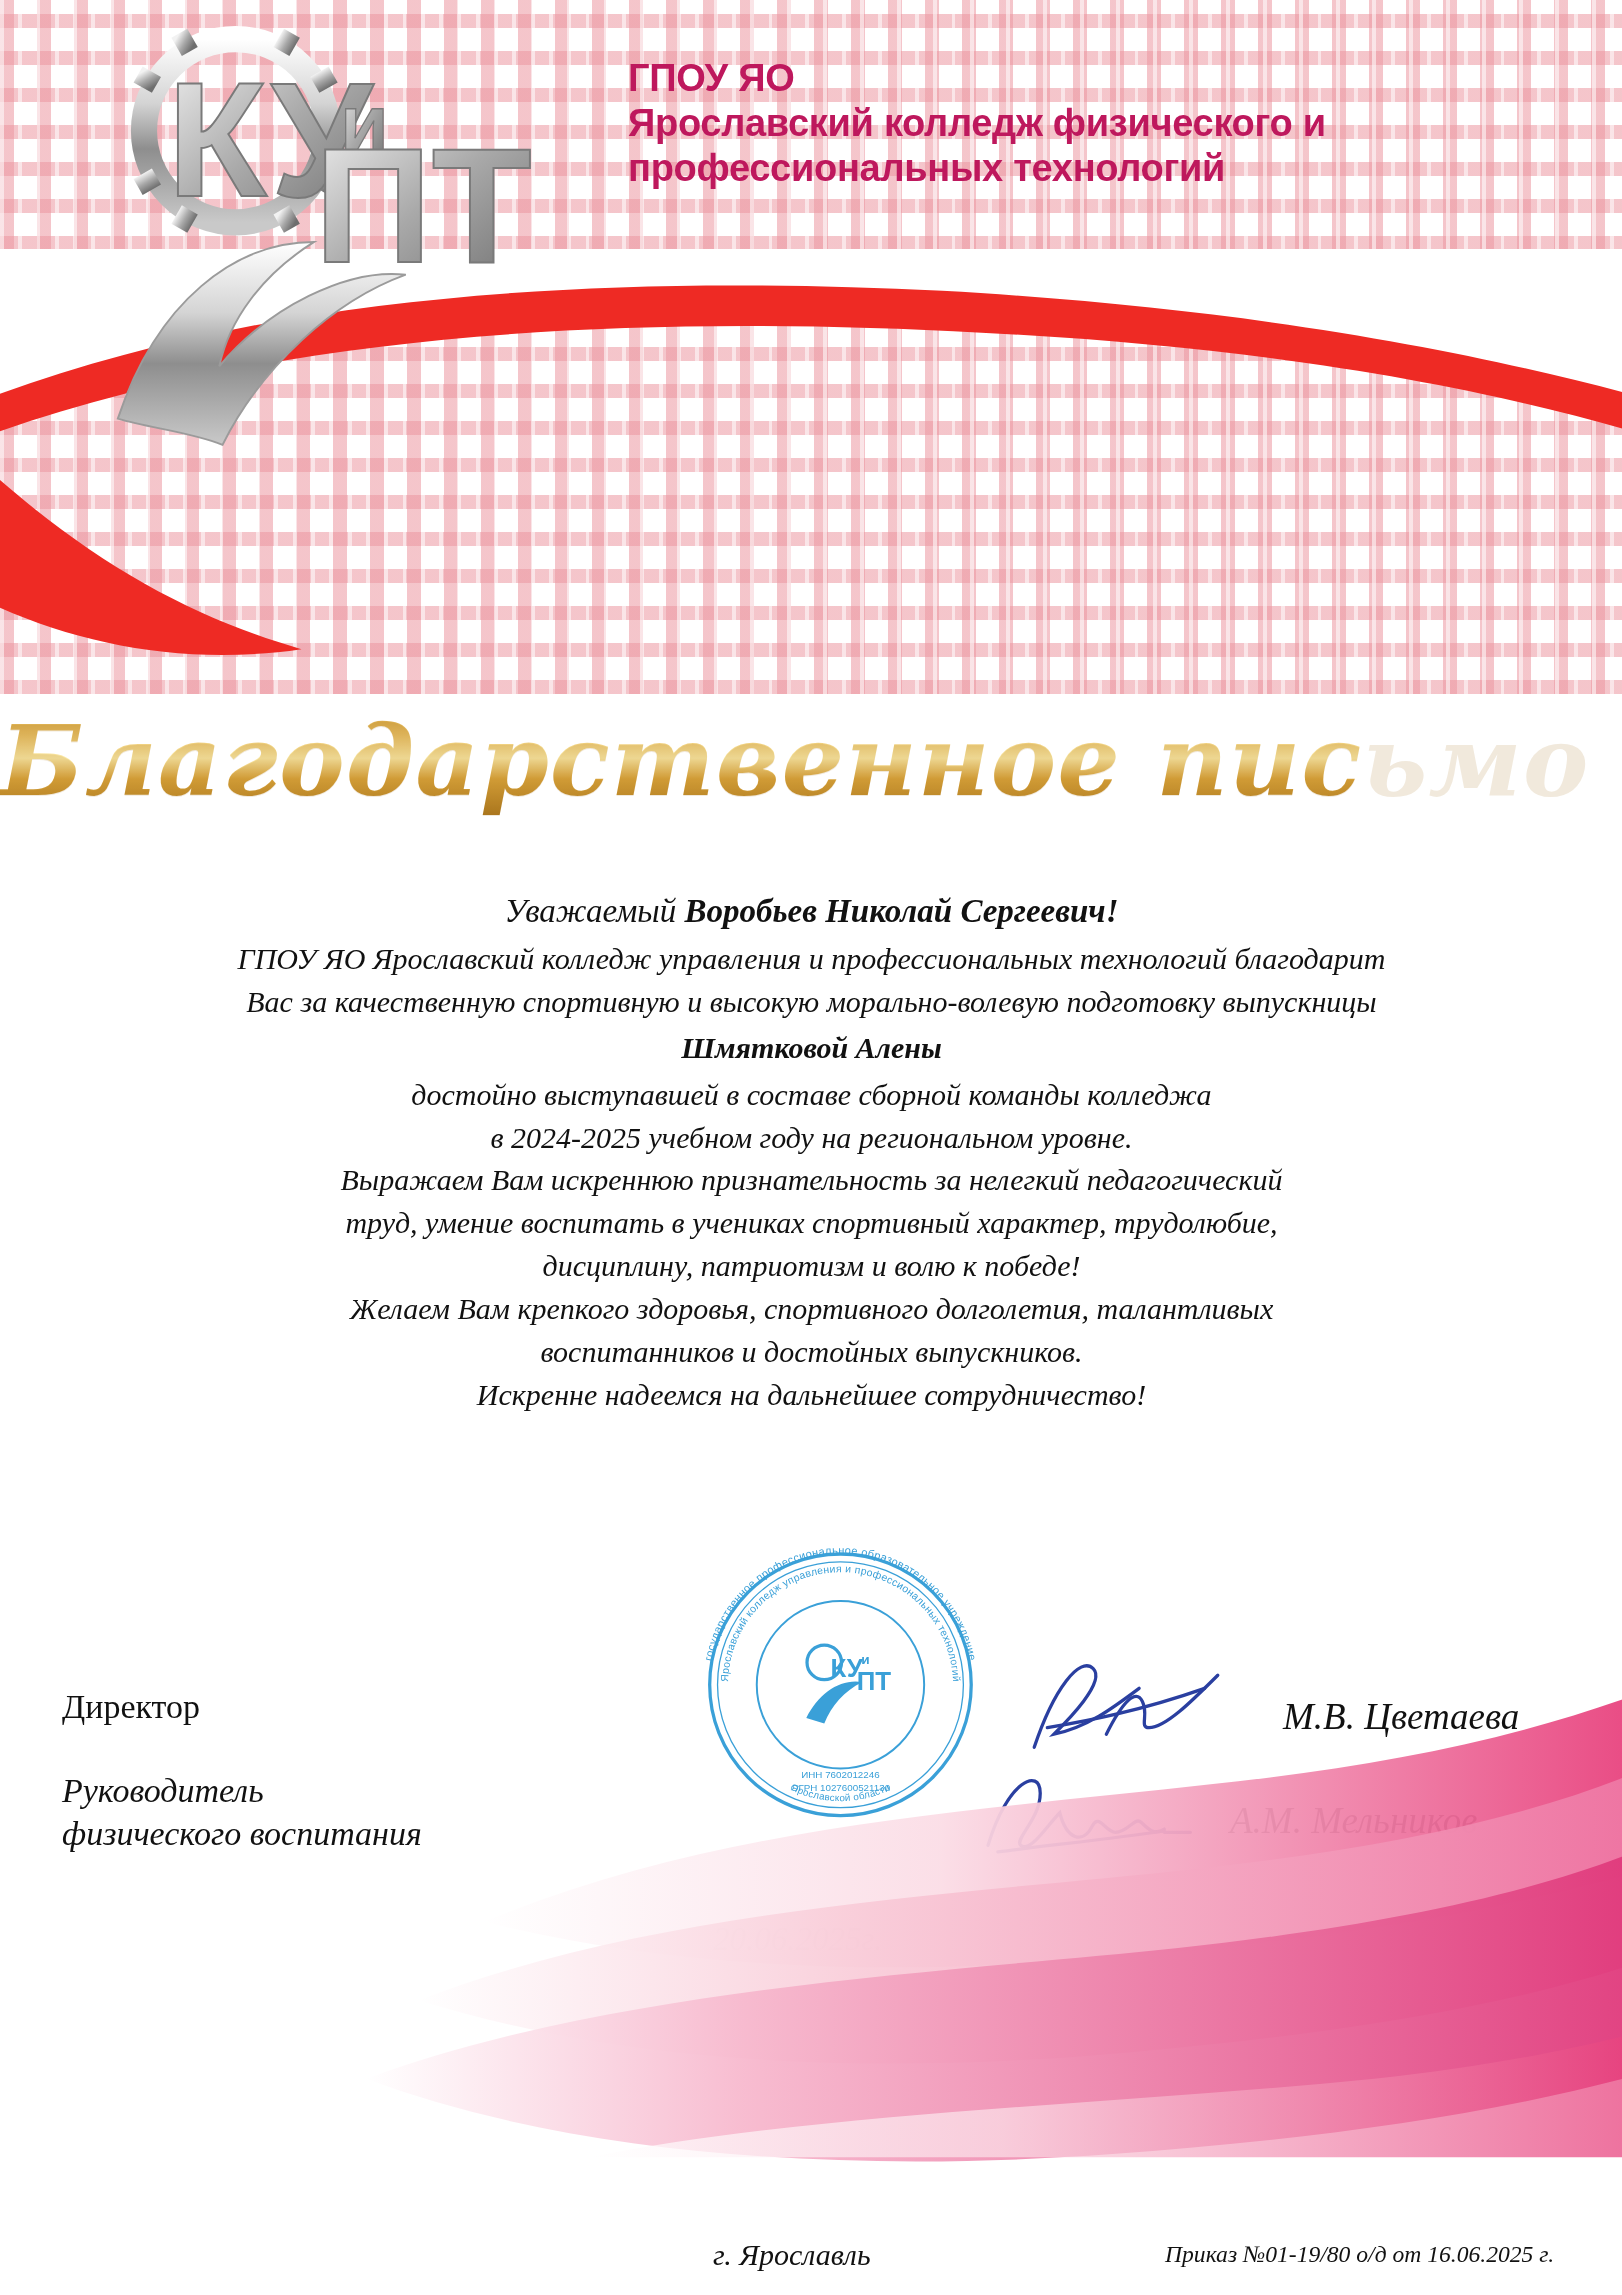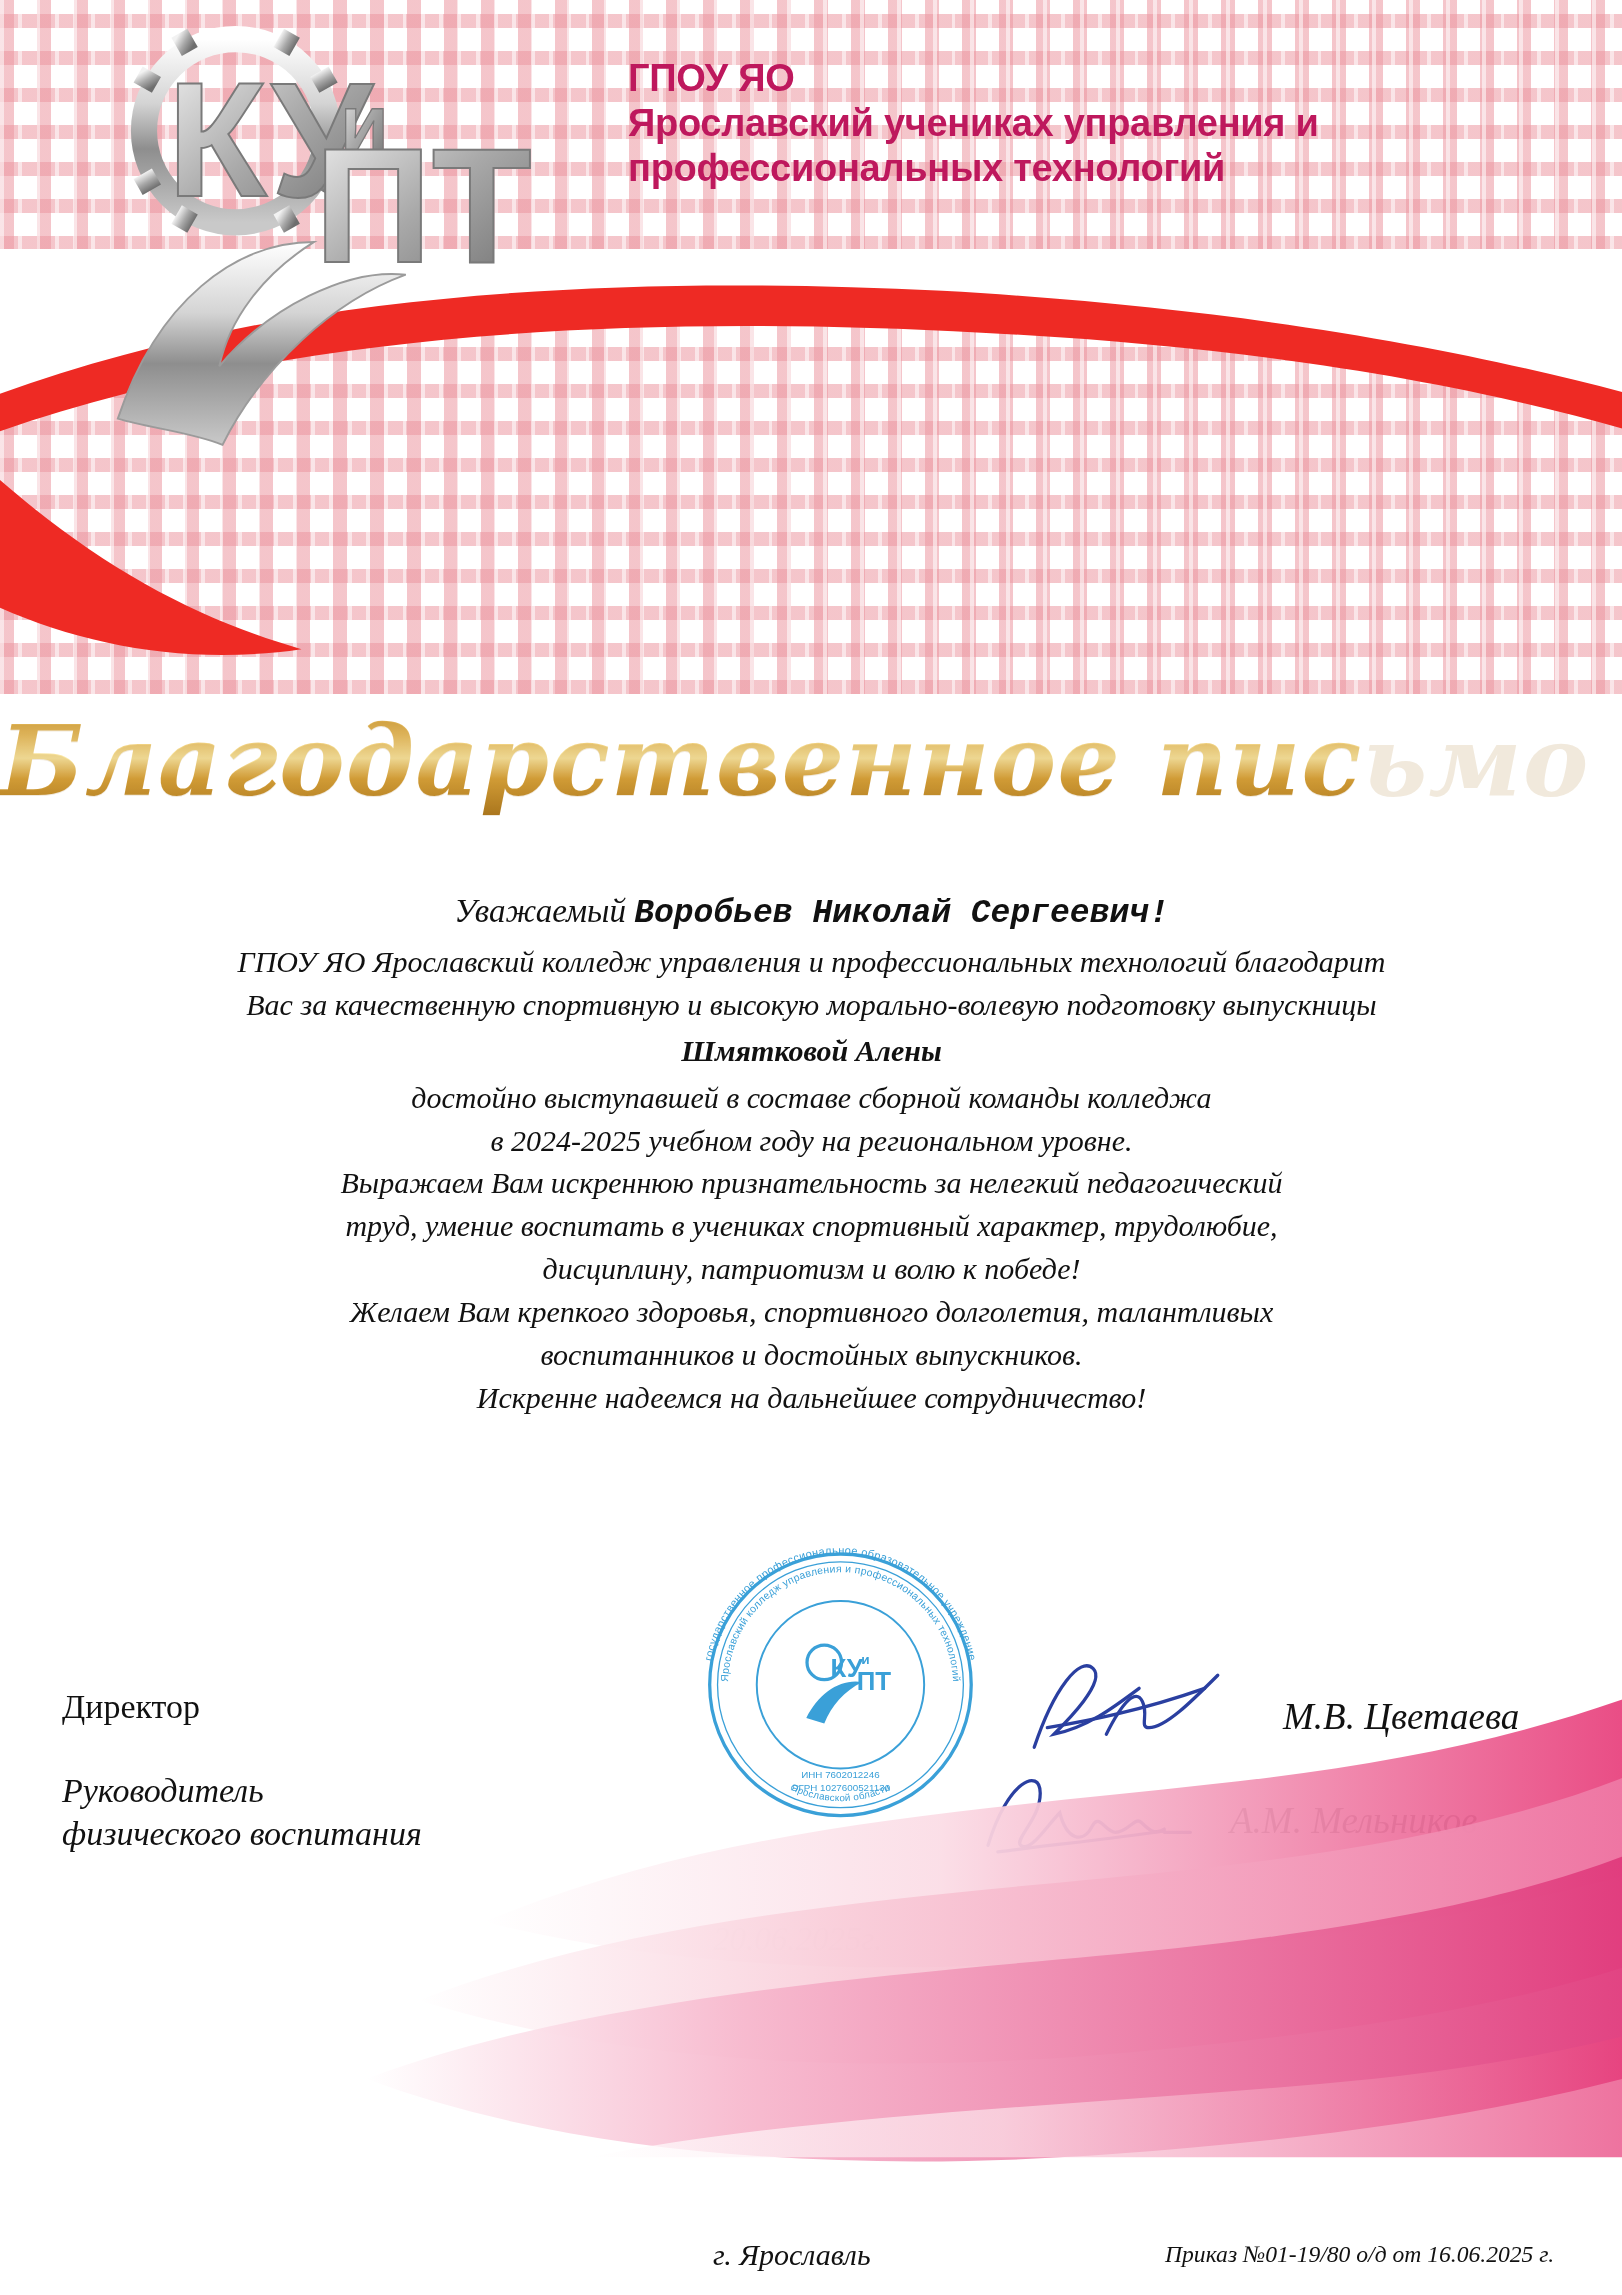--- a/index.html
+++ b/index.html
@@ -111,21 +111,21 @@
     font-style: italic;
     color: #111111;
     font-size: 30px;
     line-height: 1.30;
   }
   .body-text p { margin: 0 0 3.9px 0; }
   .body-text .greeting {
     font-size: 33px;
     margin-bottom: 6.5px;
   }
-  .body-text .greeting b { font-weight: bold; font-family: Liberation Mono, monospace; }
+  .body-text .greeting b { font-weight: bold; }
   .body-text .pupil {
     font-weight: bold;
     font-size: 30px;
     margin: 6.5px 0 7.9px 0;
   }
 
   
   .stamp {
     position: absolute;
     left: 677px;
@@ -272,21 +272,21 @@
     <text x="105" y="260" font-family="Liberation Sans, sans-serif" font-weight="bold" font-size="250" fill="url(#steel2)" stroke="#7a7a7a" stroke-width="3">КУ</text>
     <text x="370" y="190" font-family="Liberation Sans, sans-serif" font-weight="bold" font-size="120" fill="url(#steel2)" stroke="#7a7a7a" stroke-width="2">и</text>
     <text x="330" y="360" font-family="Liberation Sans, sans-serif" font-weight="bold" font-size="250" fill="url(#steel2)" stroke="#7a7a7a" stroke-width="3">ПТ</text>
 
     <path d="M30,600 C90,420 210,330 330,330 C250,380 200,450 185,520 C260,430 380,370 470,380 C360,420 250,520 190,640 C140,620 80,615 30,600 Z" fill="url(#steel)" stroke="#9b9b9b" stroke-width="3"></path>
   </svg>
 </div>
 
 <div class="org-name">
   <span class="line1">ГПОУ ЯО</span>
-  <span class="line2">Ярославский учениках управления и</span>
+  <span class="line2">Ярославский колледж физического и</span>
   <span class="line3">профессиональных технологий</span>
 </div>
 
 <div class="cert-title">Благодарственное письмо</div>
 
 <div class="body-text">
   <p class="greeting">
     <span>Уважаемый </span><b>Воробьев Николай Сергеевич!</b>
   </p>
   <p>ГПОУ ЯО Ярославский колледж управления и профессиональных технологий благодарит</p>

